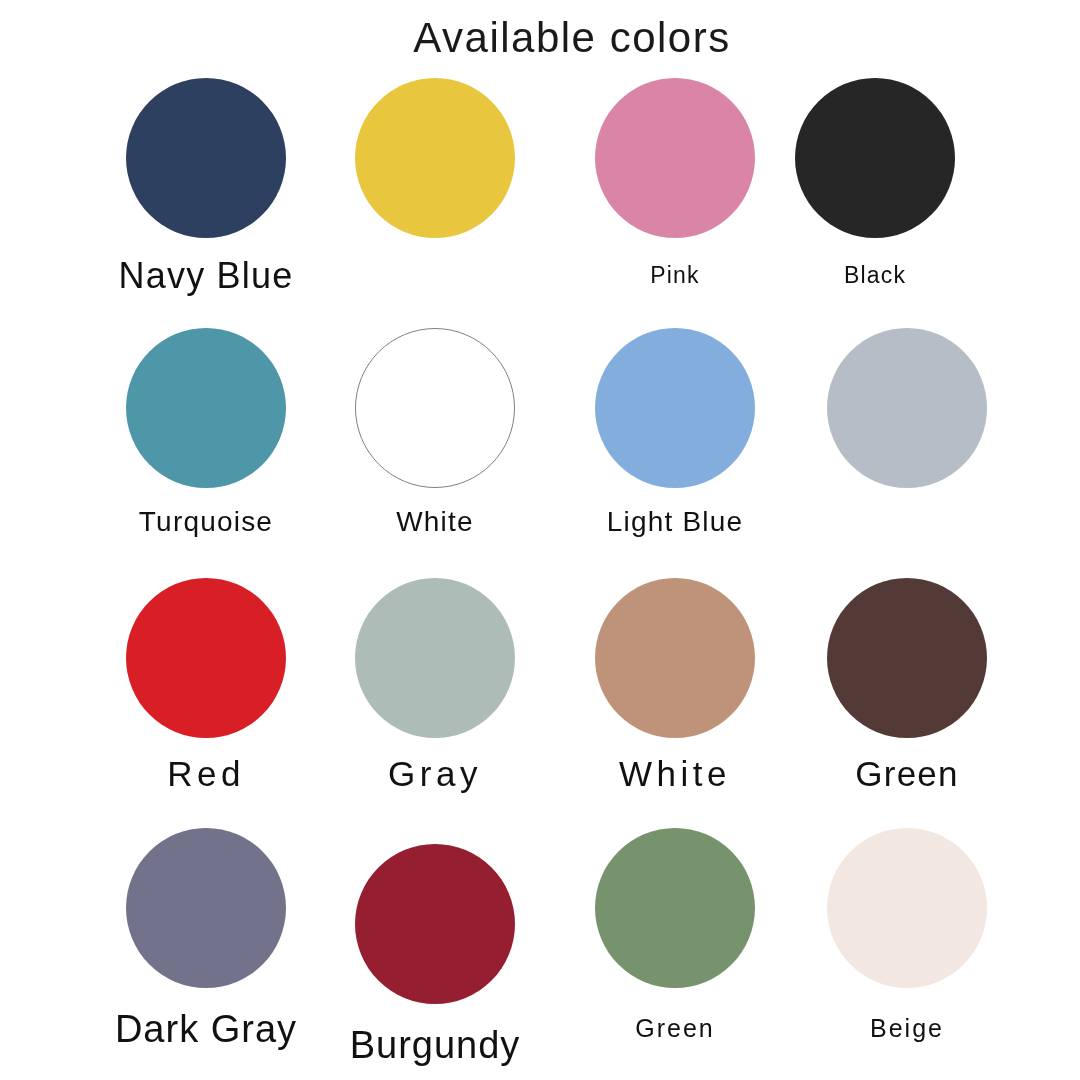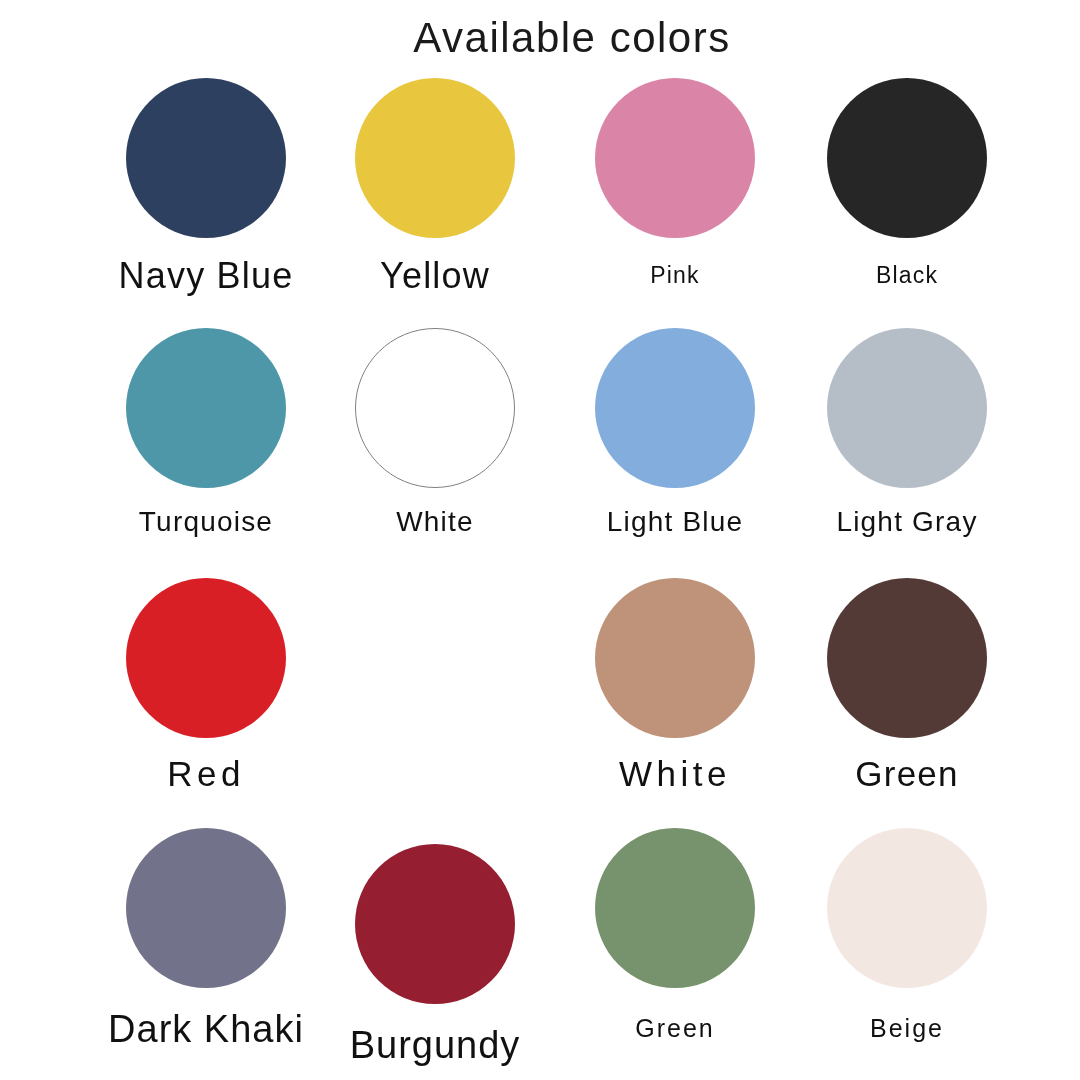--- a/index.html
+++ b/index.html
@@ -105,29 +105,28 @@
   <div class="swatch-cell row-0 cell-r0c0" style="left: 59px; top: 0px;">
         <div class="swatch-circle-wrap">
           <div class="swatch-circle" title="Navy Blue" style="background: rgb(46, 64, 96);"></div>
         </div>
         <div class="swatch-label">Navy Blue</div>
       </div>
       <div class="swatch-cell row-0 cell-r0c1" style="left: 288px; top: 0px;">
         <div class="swatch-circle-wrap">
           <div class="swatch-circle" title="Yellow" style="background: rgb(232, 198, 62);"></div>
         </div>
-        <div class="swatch-label">Yellow</div>
       </div>
       <div class="swatch-cell row-0 cell-r0c2" style="left: 528px; top: 0px;">
         <div class="swatch-circle-wrap">
           <div class="swatch-circle" title="Pink" style="background: rgb(218, 133, 167);"></div>
         </div>
         <div class="swatch-label">Pink</div>
       </div>
-      <div class="swatch-cell row-0 cell-r0c3" style="left: 760px; top: 0px;">
+      <div class="swatch-cell row-0 cell-r0c3" style="left: 728px; top: 0px;">
         <div class="swatch-circle-wrap">
           <div class="swatch-circle" title="Black" style="background: rgb(38, 38, 38);"></div>
         </div>
         <div class="swatch-label">Black</div>
       </div>
       <div class="swatch-cell row-1 cell-r1c0" style="left: 59px; top: 250px;">
         <div class="swatch-circle-wrap">
           <div class="swatch-circle" title="Turquoise" style="background: rgb(78, 151, 168);"></div>
         </div>
         <div class="swatch-label">Turquoise</div>
@@ -141,45 +140,50 @@
       <div class="swatch-cell row-1 cell-r1c2" style="left: 528px; top: 250px;">
         <div class="swatch-circle-wrap">
           <div class="swatch-circle" title="Light Blue" style="background: rgb(130, 173, 221);"></div>
         </div>
         <div class="swatch-label">Light Blue</div>
       </div>
       <div class="swatch-cell row-1 cell-r1c3" style="left: 760px; top: 250px;">
         <div class="swatch-circle-wrap">
           <div class="swatch-circle" title="Light Gray" style="background: rgb(181, 189, 198);"></div>
         </div>
-        <div class="swatch-label">Light Gray</div>
       </div>
       <div class="swatch-cell row-2 cell-r2c0" style="left: 59px; top: 500px;">
         <div class="swatch-circle-wrap">
           <div class="swatch-circle" title="Red" style="background: rgb(217, 31, 38);"></div>
         </div>
         <div class="swatch-label">Red</div>
       </div>
+      <div class="swatch-cell row-2 cell-r2c1" style="left: 288px; top: 500px;">
+        <div class="swatch-circle-wrap">
+          <div class="swatch-circle" title="Gray" style="background: rgb(174, 188, 184);"></div>
+        </div>
+        <div class="swatch-label">Gray</div>
+      </div>
       <div class="swatch-cell row-2 cell-r2c2" style="left: 528px; top: 500px;">
         <div class="swatch-circle-wrap">
           <div class="swatch-circle" title="Khaki" style="background: rgb(191, 147, 121);"></div>
         </div>
         <div class="swatch-label">White</div>
       </div>
       <div class="swatch-cell row-2 cell-r2c3" style="left: 760px; top: 500px;">
         <div class="swatch-circle-wrap">
           <div class="swatch-circle" title="Brown" style="background: rgb(84, 58, 55);"></div>
         </div>
         <div class="swatch-label">Green</div>
       </div>
       <div class="swatch-cell row-3 cell-r3c0" style="left: 59px; top: 750px;">
         <div class="swatch-circle-wrap">
           <div class="swatch-circle" title="Dark Gray" style="background: rgb(114, 114, 138);"></div>
         </div>
-        <div class="swatch-label">Dark Khaki</div>
+        <div class="swatch-label">Dark Gray</div>
       </div>
       <div class="swatch-cell row-3 cell-r3c1" style="left: 288px; top: 766px;">
         <div class="swatch-circle-wrap">
           <div class="swatch-circle" title="Burgundy" style="background: rgb(149, 30, 48);"></div>
         </div>
         <div class="swatch-label">Burgundy</div>
       </div>
       <div class="swatch-cell row-3 cell-r3c2" style="left: 528px; top: 750px;">
         <div class="swatch-circle-wrap">
           <div class="swatch-circle" title="Green" style="background: rgb(119, 147, 110);"></div>

